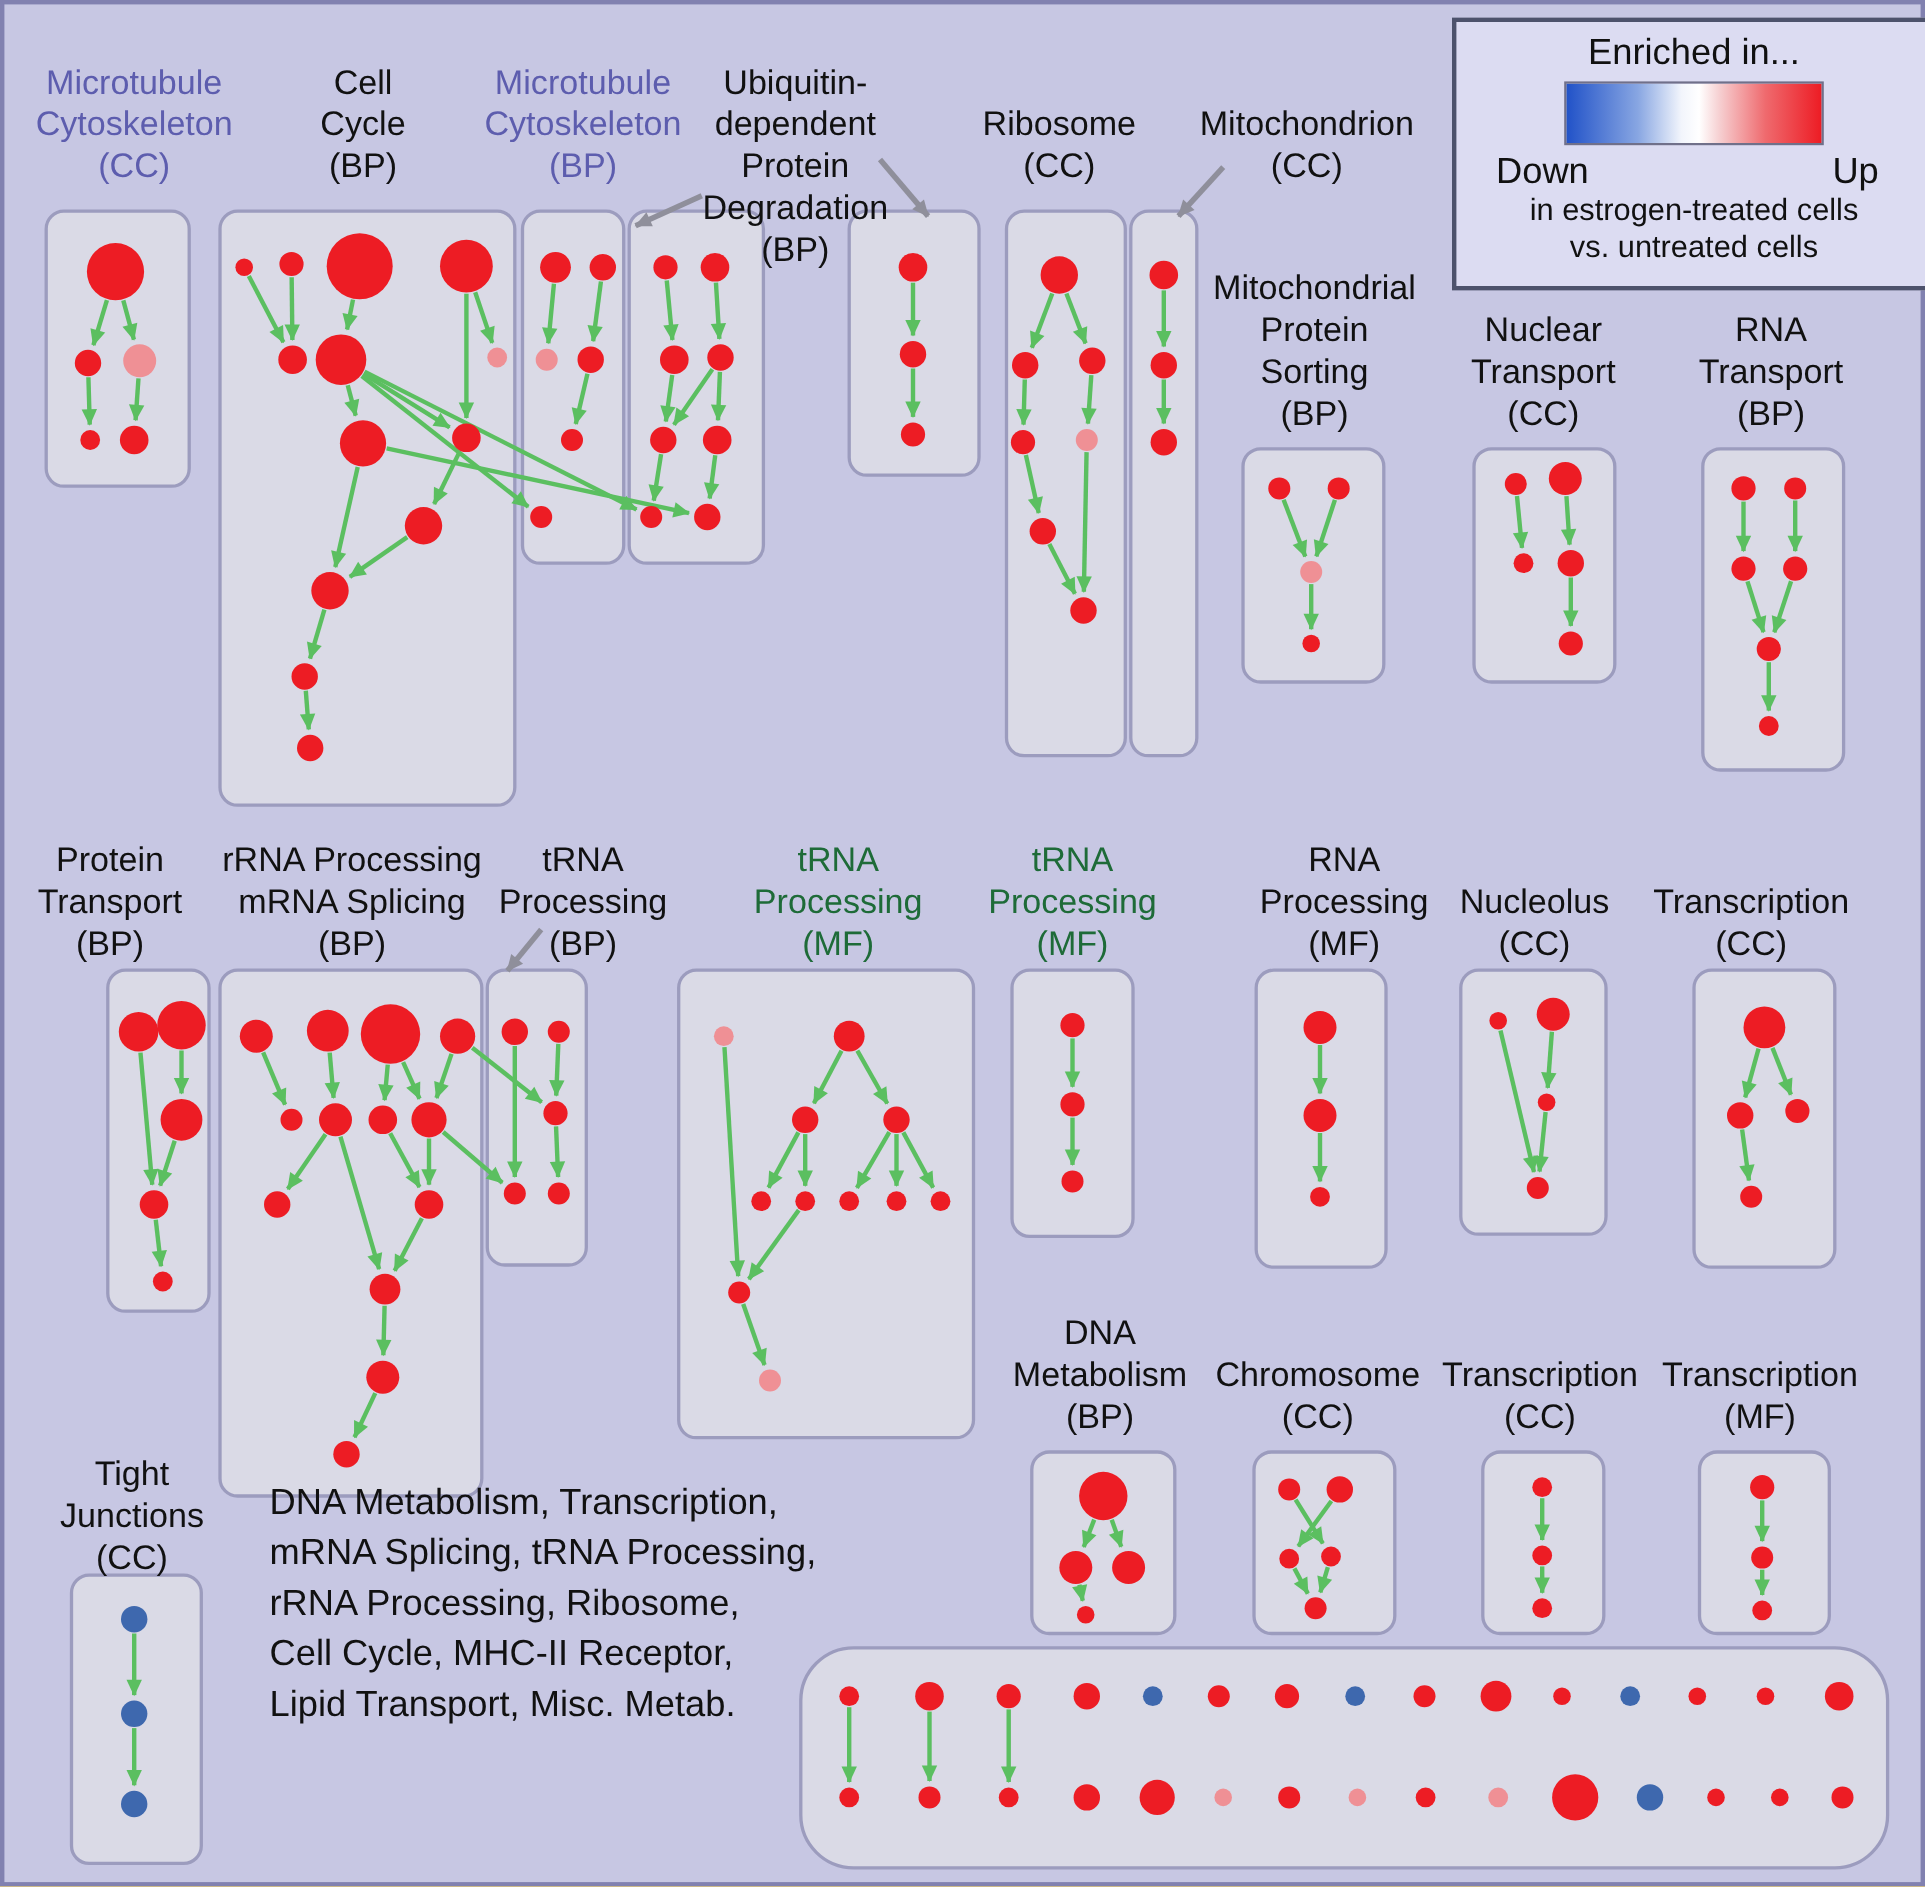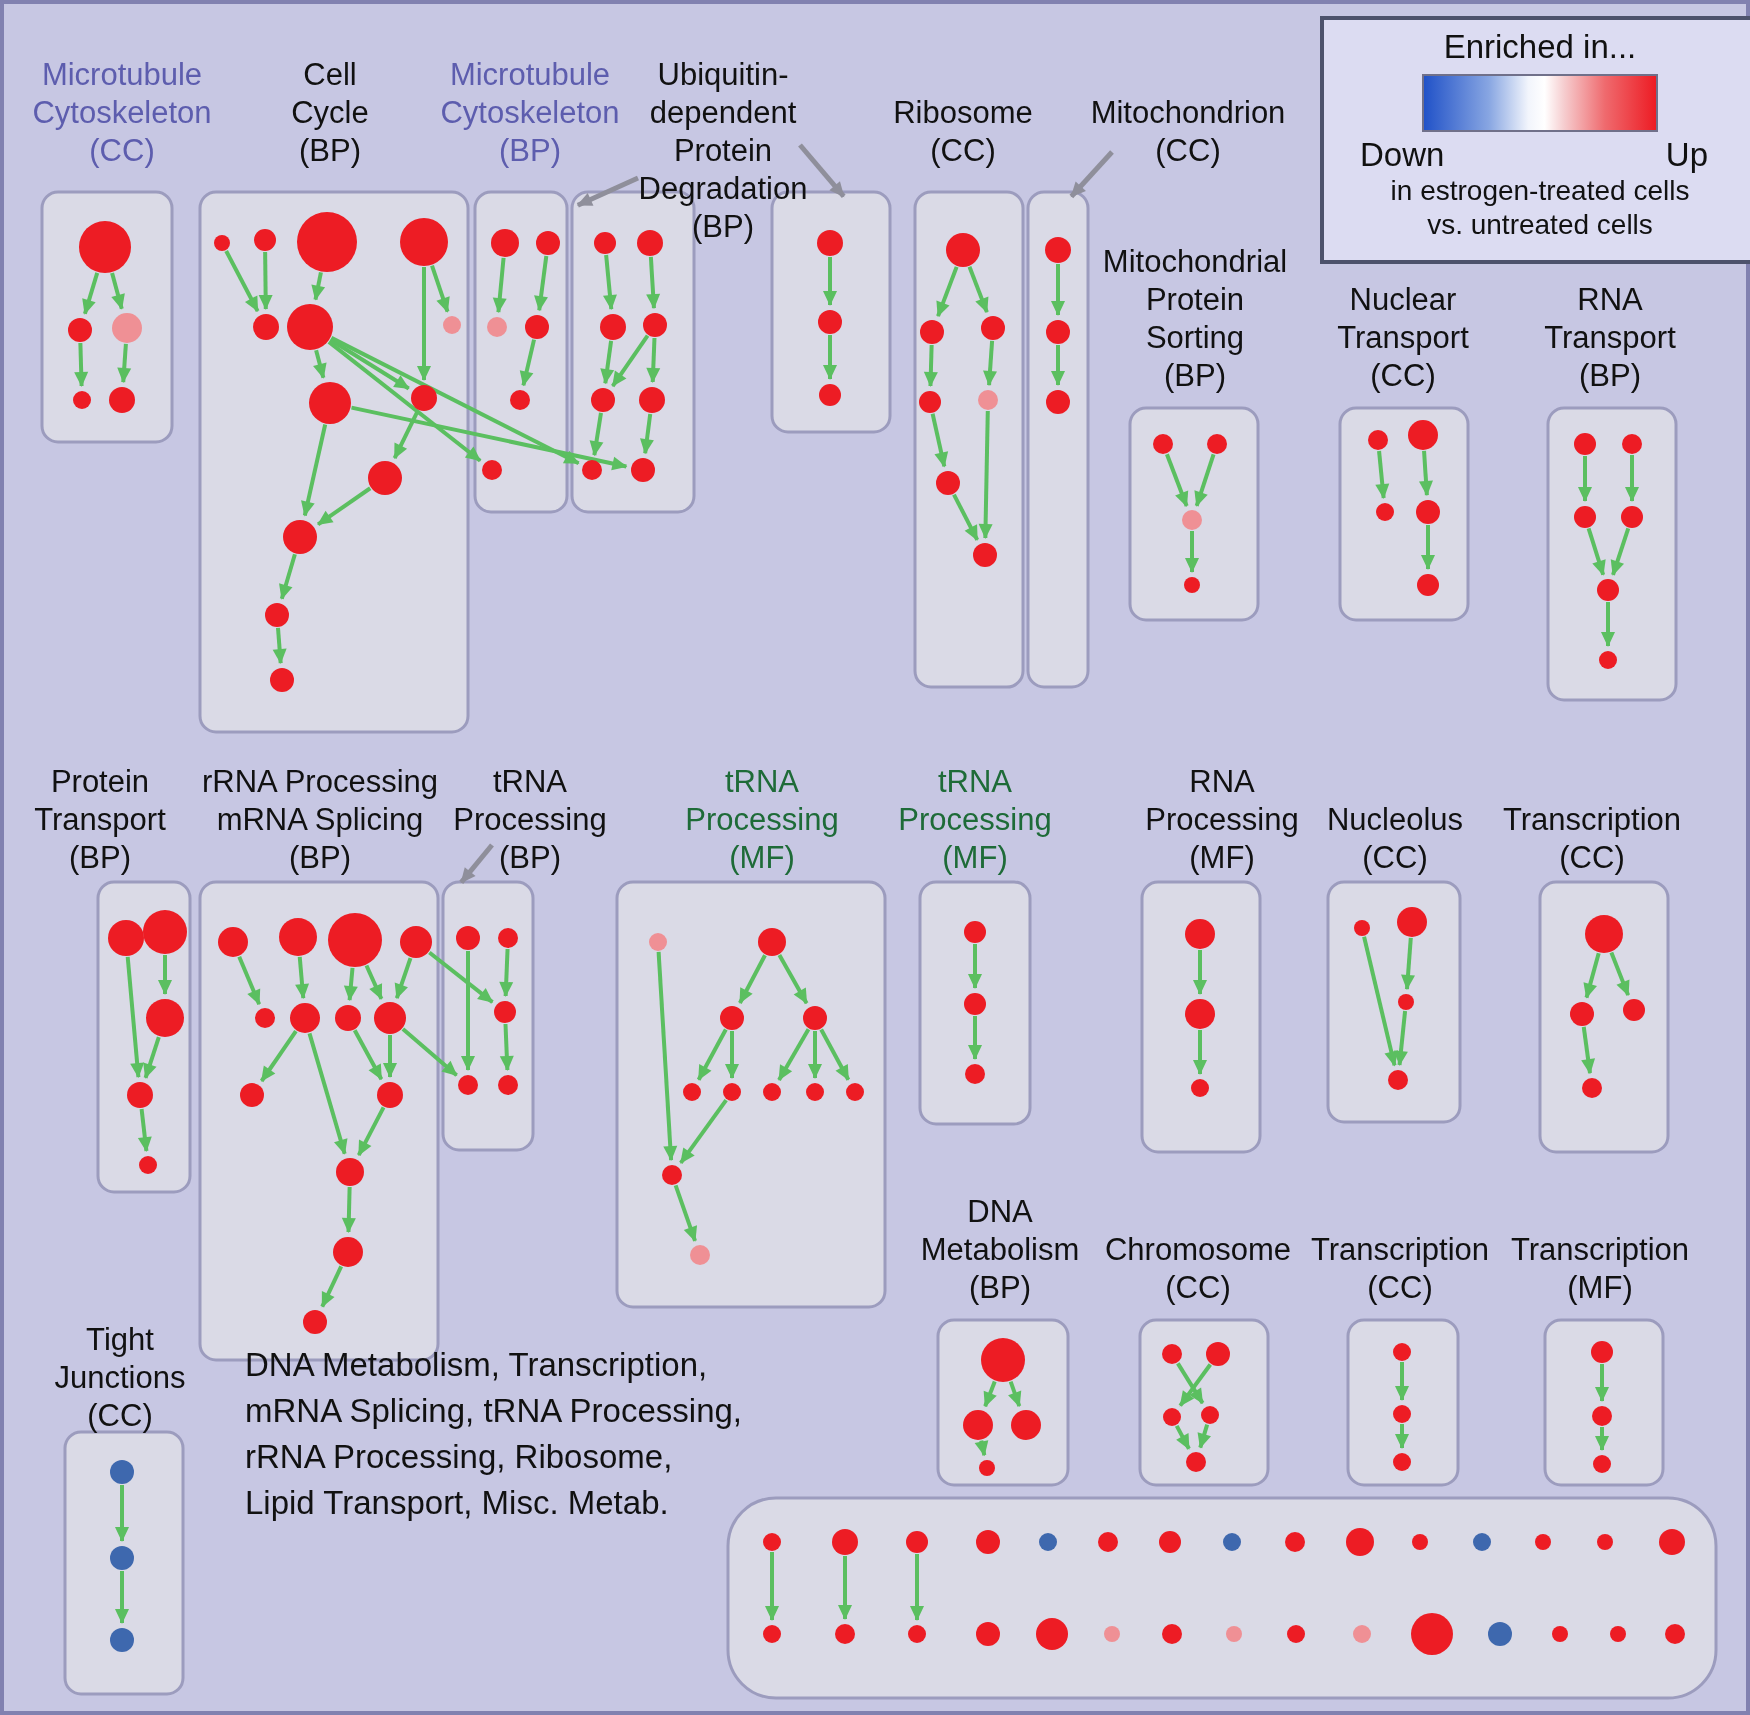--- a/index.html
+++ b/index.html
@@ -357,16 +357,17 @@
       <span>Up</span>
     </div>
     <div class="legend-sub">in estrogen-treated cells</div>
     <div class="legend-sub">vs. untreated cells</div>
   </div>
 
   <div class="misc-text">
     <div>DNA Metabolism, Transcription,</div>
     <div>mRNA Splicing, tRNA Processing,</div>
     <div>rRNA Processing, Ribosome,</div>
+    <div>Cell Cycle, MHC-II Receptor,</div>
     <div>Lipid Transport, Misc. Metab.</div>
   </div>
 
 </div>
 
 </body></html>

